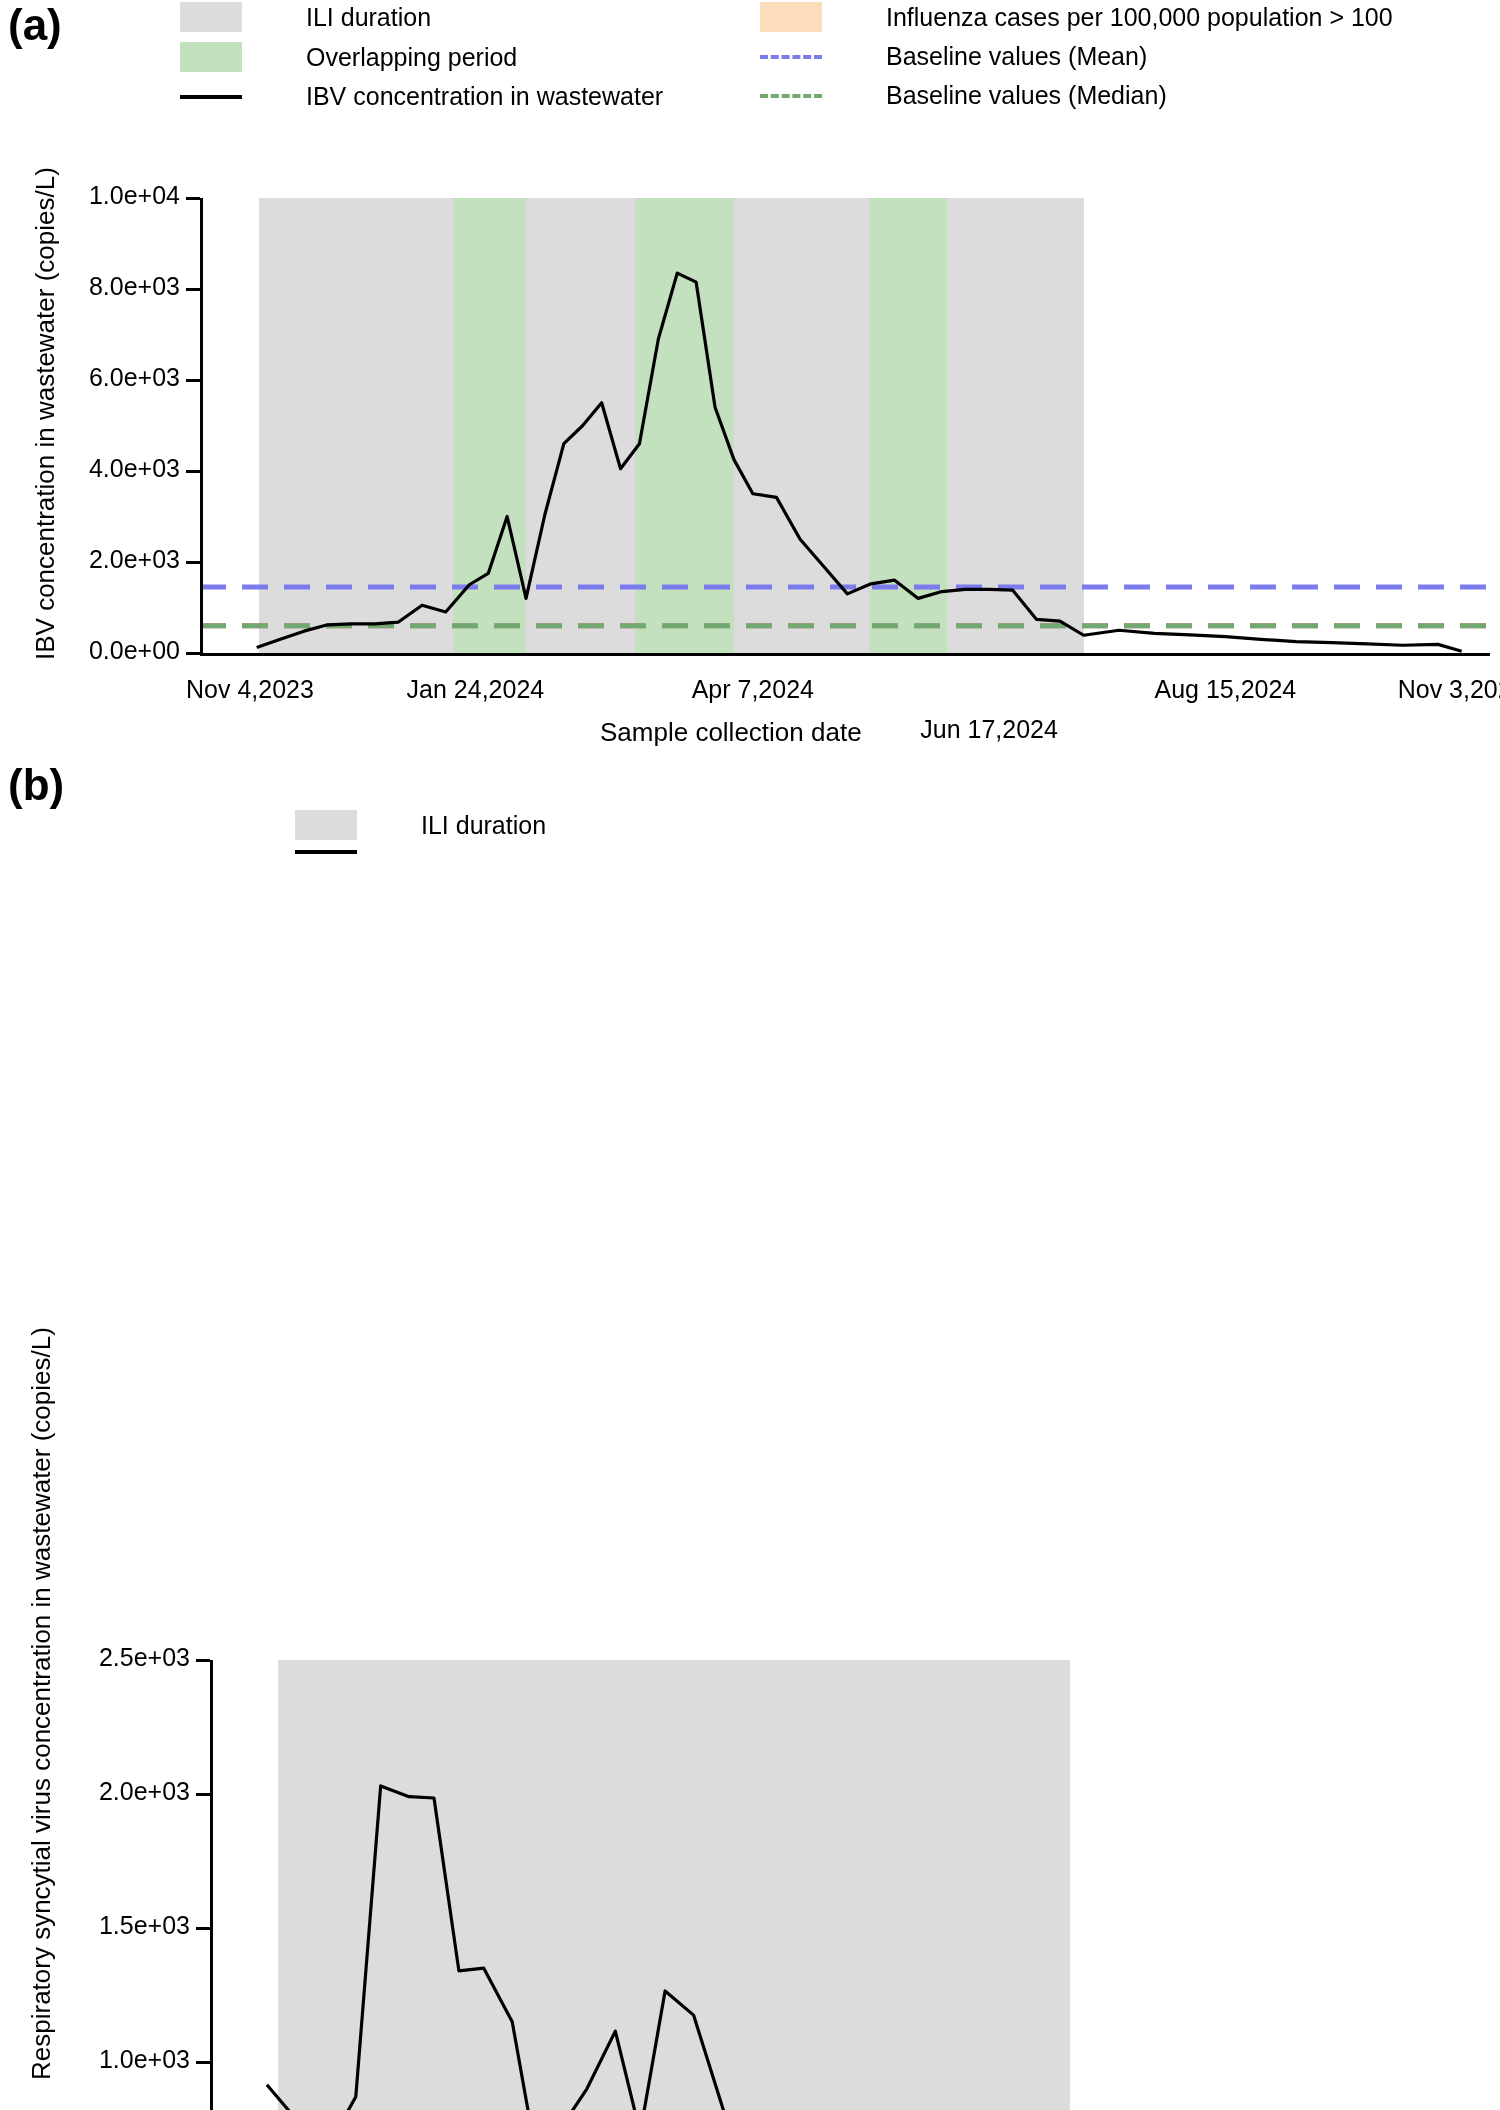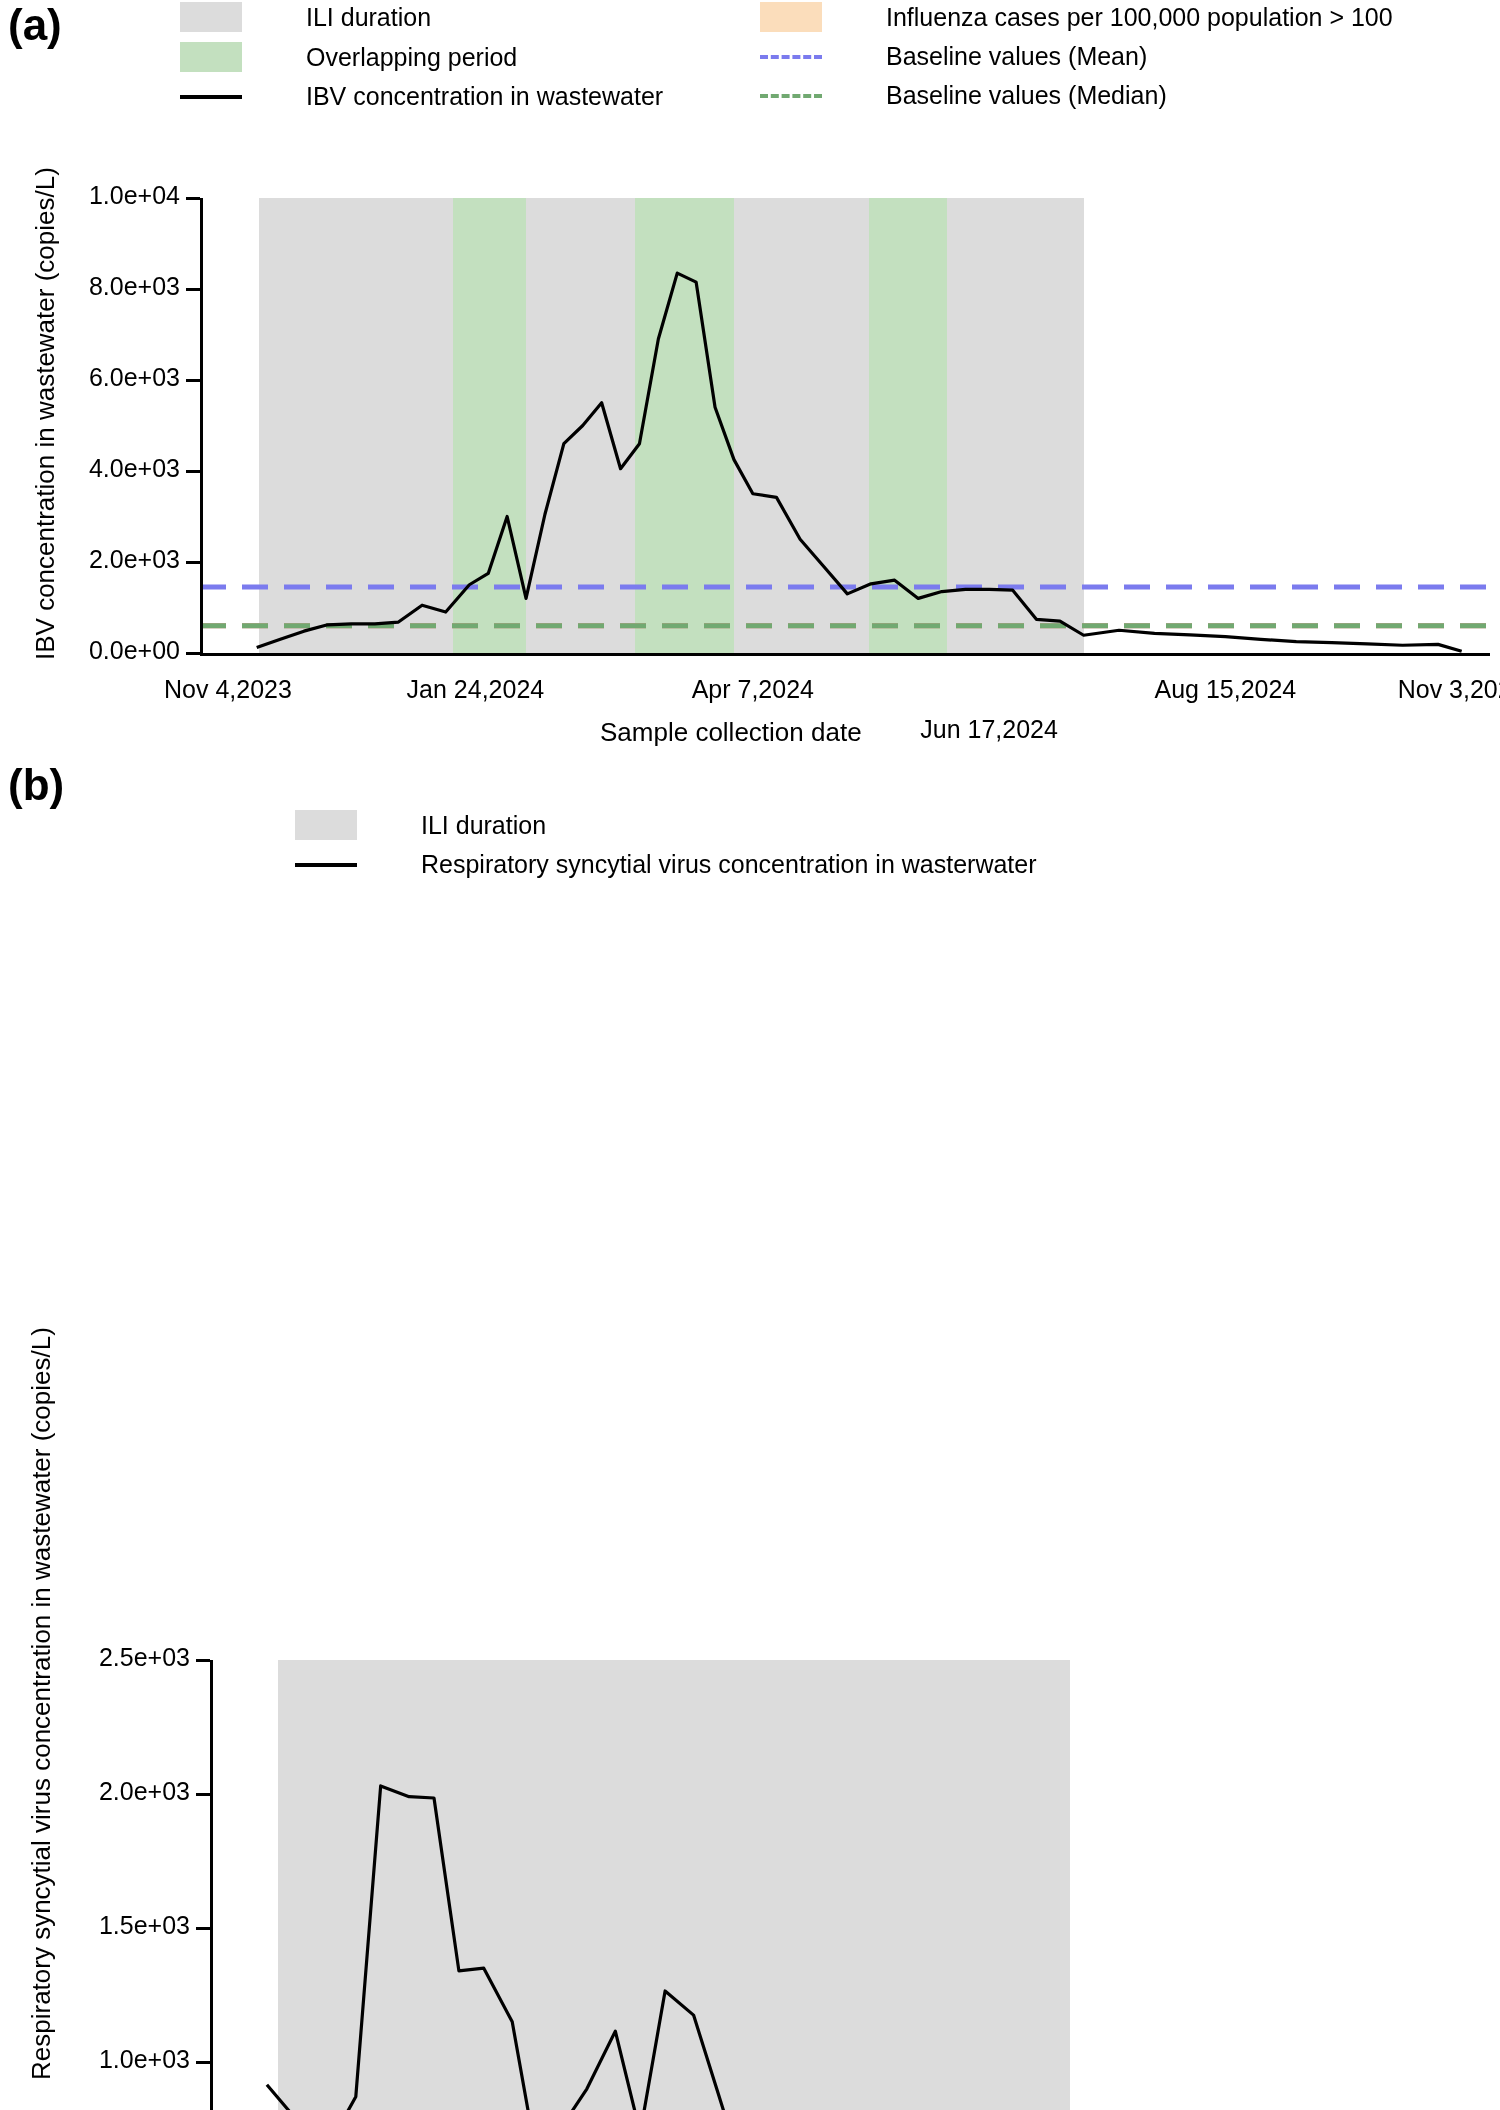--- a/index.html
+++ b/index.html
@@ -166,41 +166,40 @@
       <div class="tick" style="left: 186px; top: 561px; width: 14px; height: 3px;"></div>
       <div class="tick-label y-tick-label" style="left: -10px; top: 545px; width: 190px;">2.0e+03</div>
       <div class="tick" style="left: 186px; top: 470px; width: 14px; height: 3px;"></div>
       <div class="tick-label y-tick-label" style="left: -10px; top: 454px; width: 190px;">4.0e+03</div>
       <div class="tick" style="left: 186px; top: 379px; width: 14px; height: 3px;"></div>
       <div class="tick-label y-tick-label" style="left: -10px; top: 363px; width: 190px;">6.0e+03</div>
       <div class="tick" style="left: 186px; top: 288px; width: 14px; height: 3px;"></div>
       <div class="tick-label y-tick-label" style="left: -10px; top: 272px; width: 190px;">8.0e+03</div>
       <div class="tick" style="left: 186px; top: 197px; width: 14px; height: 3px;"></div>
       <div class="tick-label y-tick-label" style="left: -10px; top: 181px; width: 190px;">1.0e+04</div>
-      <div class="tick-label" style="left: 118px; top: 675px; width: 220px; text-align: center;">Nov 4,2023</div>
+      <div class="tick-label" style="left: 140px; top: 675px; width: 220px; text-align: center;">Nov 4,2023</div>
       <div class="tick-label" style="left: 406.593px; top: 675px; width: 220px; text-align: left;">Jan 24,2024</div>
       <div class="tick-label" style="left: 642.857px; top: 675px; width: 220px; text-align: center;">Apr 7,2024</div>
       <div class="tick-label" style="left: 879.121px; top: 715px; width: 220px; text-align: center;">Jun 17,2024</div>
       <div class="tick-label" style="left: 1115.38px; top: 675px; width: 220px; text-align: center;">Aug 15,2024</div>
       <div class="tick-label" style="left: 1351.65px; top: 675px; width: 220px; text-align: center;">Nov 3,2024</div>
     </div>
 </div>
 
 <div class="panel" id="panel-b">
 
   <div class="panel-label" id="label-b" style="top:-295px;">(b)</div>
 
   <div class="legend" style="left:295px; top:-245px;">
     <div class="legend-row">
       <span class="swatch sw-grey"></span>
       <span class="legend-text">ILI duration</span>
     </div>
     <div class="legend-row">
       <span class="solidline"></span>
-      <span class="legend-text">Respiratory syncytial virus concentration in wasterwater</span>
     </div>
   </div>
 
   <div class="plot" id="plot-b" style="left:0; top:-170px; width:1500px; height:1225px;">
     <div class="y-axis-title axis-title" style="left:26px; top:1195px;">Respiratory syncytial virus concentration in wastewater (copies/L)</div>
 
   <div class="band" style="left: 277.556px; width: 792.889px; top: 775px; height: 670px; background: rgb(220, 220, 220); bottom: auto;"></div>
       <svg width="1500" height="1500" style="pointer-events: none;">
         <line x1="210" x2="1490" y1="1266.78" y2="1266.78" stroke="#7b7bee" stroke-width="5" stroke-dasharray="26,16"></line>
         <line x1="210" x2="1490" y1="1315.02" y2="1315.02" stroke="#f0b089" stroke-width="5" stroke-dasharray="26,16"></line>

